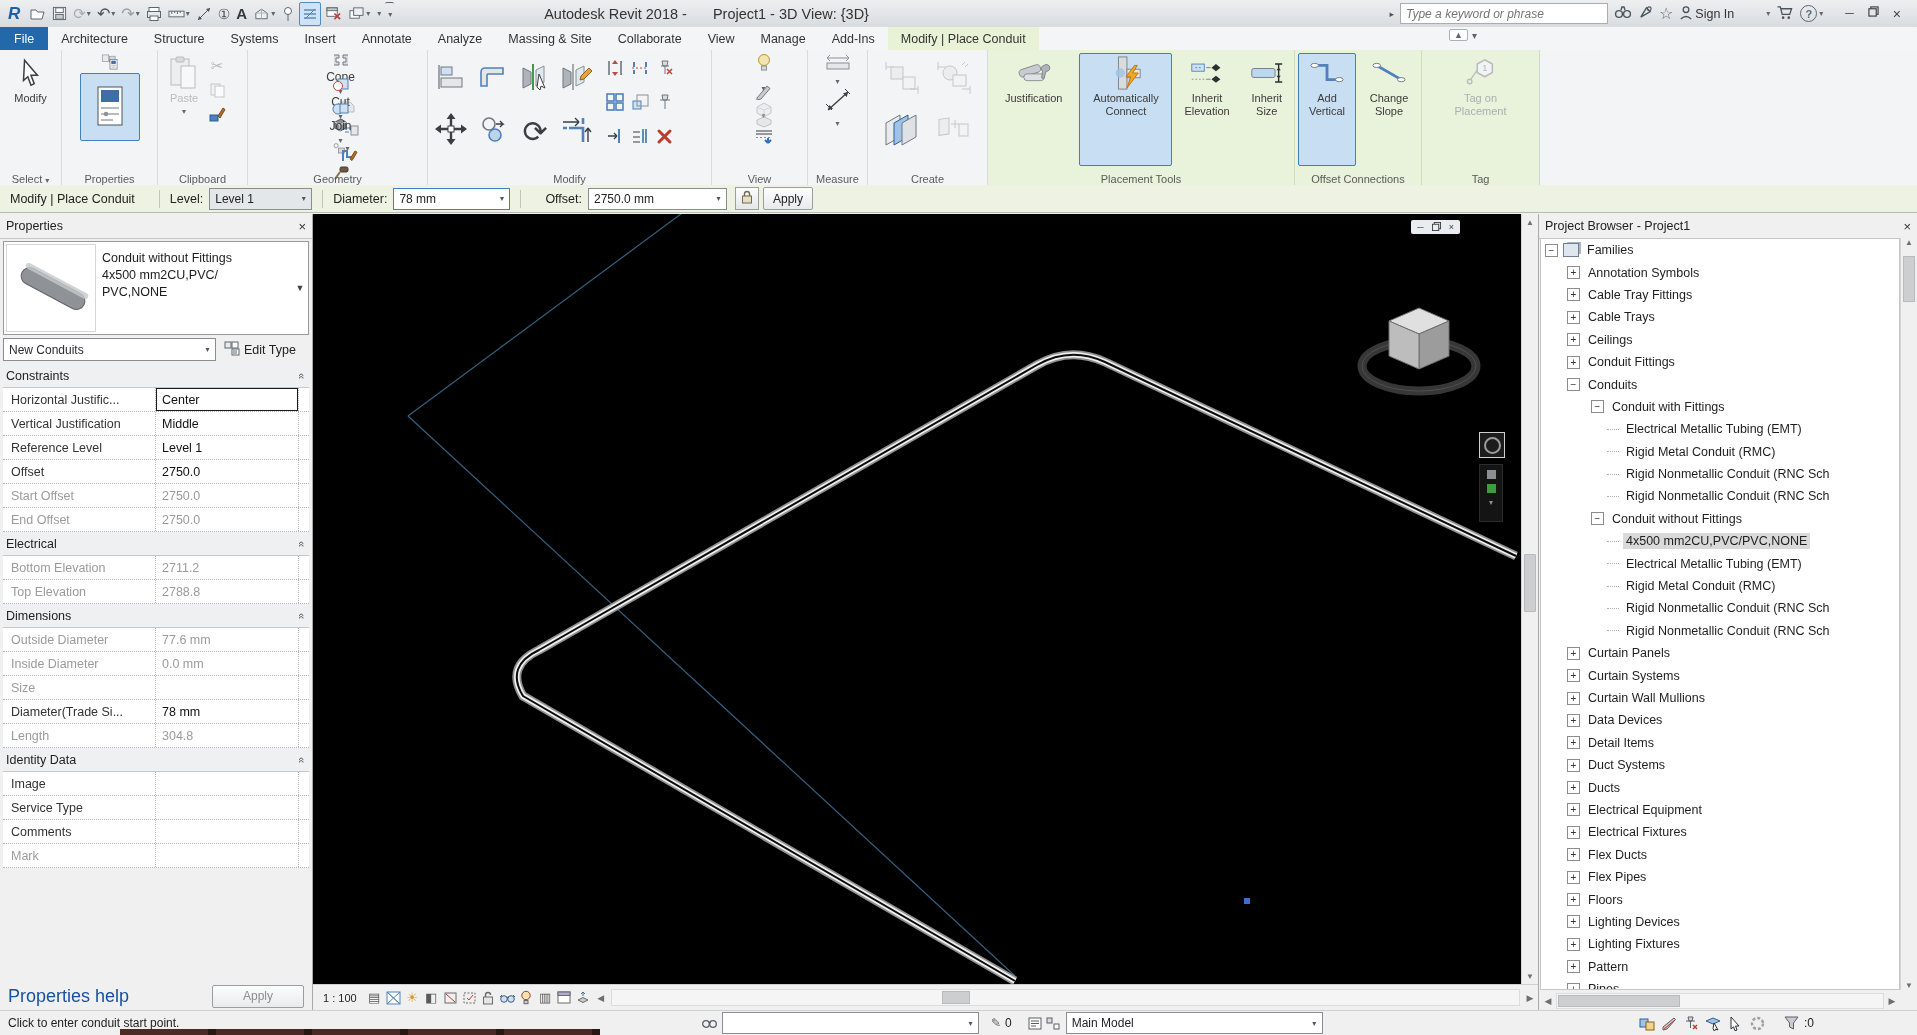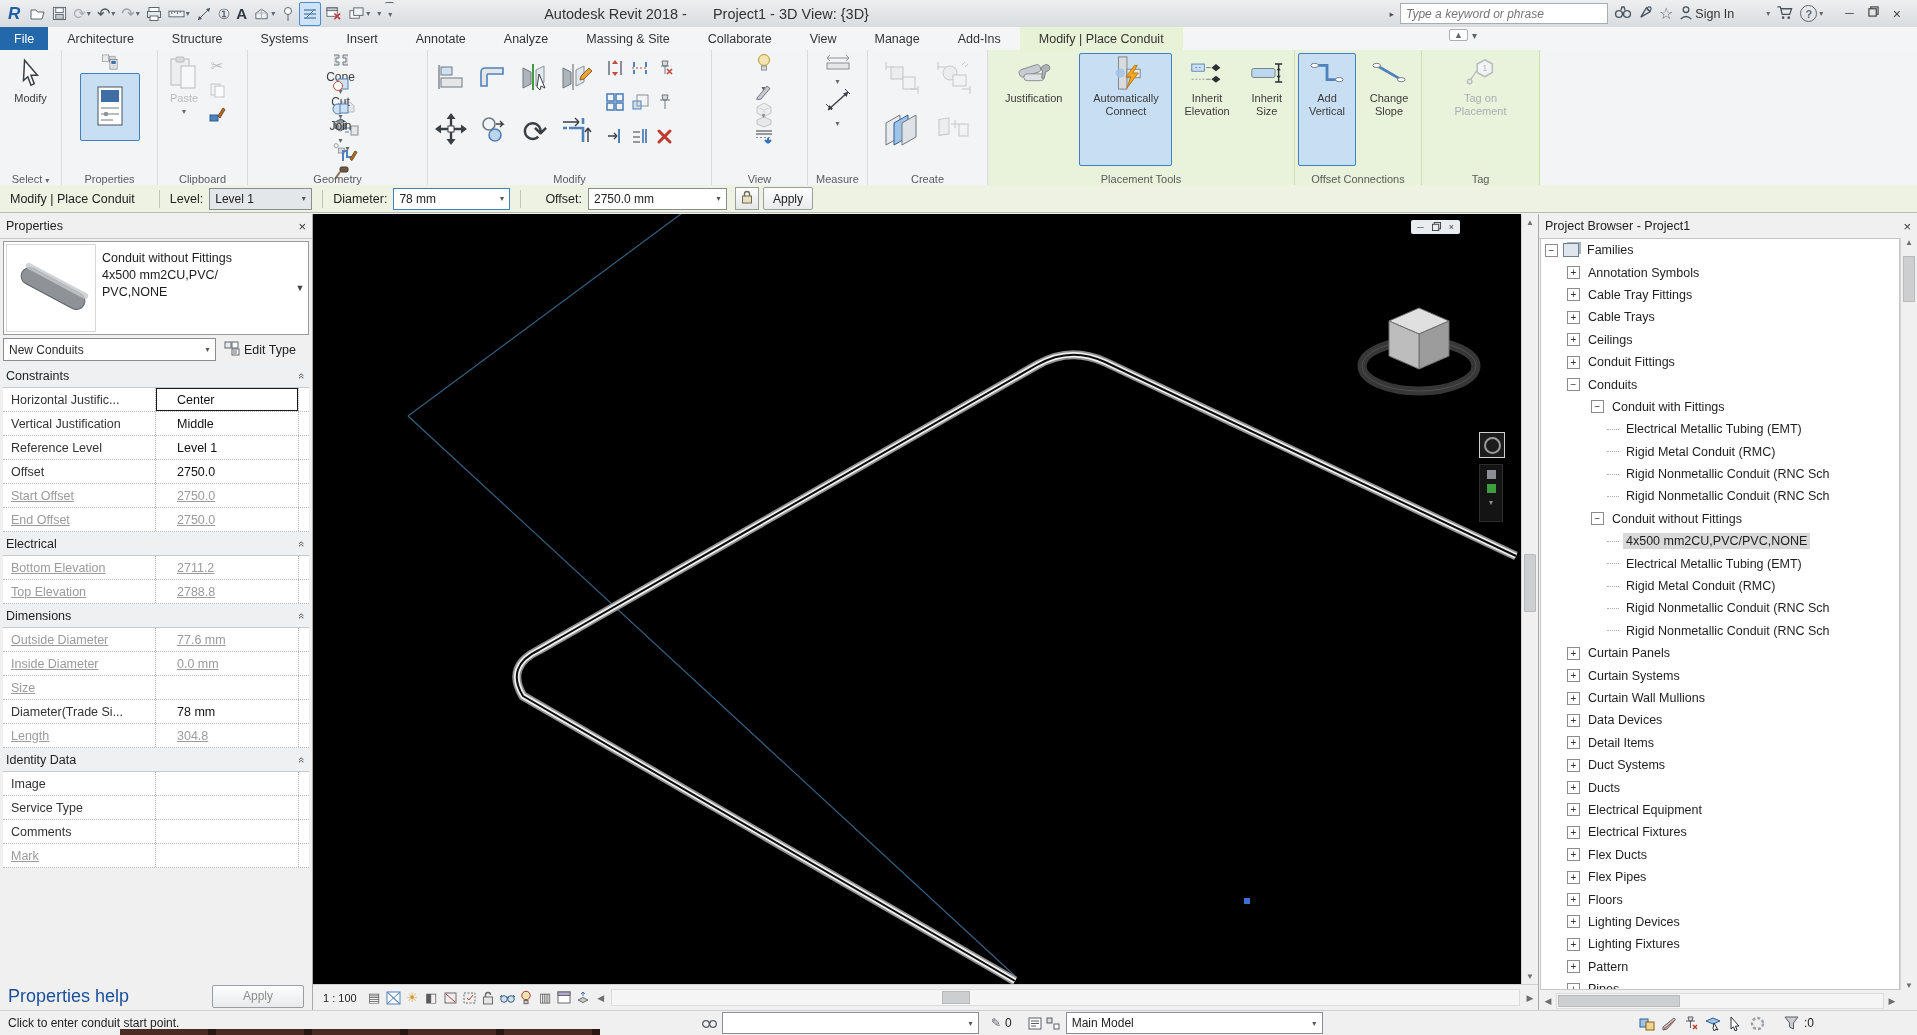--- a/index.html
+++ b/index.html
@@ -16,21 +16,21 @@
   .tb-title .gap{display:inline-block;width:26px;}
   .tb-right{margin-left:auto;display:flex;align-items:center;gap:6px;padding-right:6px;}
   .search-go{font-size:9px;color:#555;}
   .searchbox{width:196px;height:19px;background:#fff;border:1px solid #a9adb2;font-size:12px;font-style:italic;color:#8a8f94;padding:0 5px;font-family:"Liberation Sans",sans-serif;}
   .tb-ic{color:#5c6670;font-size:14px;display:flex;align-items:center;gap:2px;}
   .signin{font-size:12.5px;color:#333;}
   .helpcirc{width:15px;height:15px;border:1.5px solid #5c6670;border-radius:50%;font-size:11px;display:flex;align-items:center;justify-content:center;color:#5c6670;font-weight:bold;}
   .winbtns{display:flex;gap:14px;margin-left:16px;padding-right:10px;font-size:12px;color:#444;}
   
   .tabsrow{position:absolute;left:0;top:27px;right:0;height:23px;background:#f4f5f6;display:flex;align-items:stretch;font-size:12.5px;}
-  .tab{display:flex;align-items:center;padding:0 19px;color:#333;}
+  .tab{display:flex;align-items:center;padding:0 13px;color:#333;}
   .tab.file{background:#2268ab;color:#fff;padding:0 14px;}
   .tab.ctx{background:#e8f2d7;color:#333;}
   .ribtoggle{position:absolute;left:1449px;top:29px;display:flex;gap:4px;align-items:center;color:#5c6670;font-size:10px;}
   .ribtoggle .box{border:1px solid #aab0b6;background:#fdfdfd;border-radius:2px;padding:0 4px;font-size:9px;}
   
   .ribbon{position:absolute;left:0;top:50px;right:0;height:135px;background:#f3f4f5;border-bottom:1px solid #c9cbcc;display:flex;}
   .panel{display:flex;flex-direction:column;border-right:1px solid #d9dbdc;box-sizing:border-box;}
   .panel .pbody{flex:1;display:flex;padding:3px 2px 0 2px;}
   .panel .plabel{height:19px;font-size:11px;color:#5a5a5a;display:flex;align-items:flex-end;justify-content:center;gap:3px;}
   .panel.green{background:#e9f2da;border-right:1px solid #cfdfb4;}
@@ -64,23 +64,23 @@
   .typesel .ttext{flex:1;font-size:12.5px;color:#1c1c1c;padding:8px 2px 0 4px;line-height:17px;}
   .typesel .tdrop{width:16px;display:flex;align-items:center;justify-content:center;font-size:9px;color:#444;}
   .selrow{position:absolute;left:3px;right:3px;top:123px;height:25px;display:flex;align-items:center;}
   .selrow .combo{flex:0 0 206px;height:21px;}
   .edittype{display:flex;align-items:center;gap:4px;font-size:12.5px;color:#222;margin-left:8px;}
   .pgrid{position:absolute;left:3px;right:3px;top:150px;font-size:12.5px;}
   .pg-sec{height:23px;display:flex;align-items:center;background:#eef0f1;border-bottom:1px solid #c9c9c9;color:#222;padding-left:3px;}
   .pg-sec .pg-chev{margin-left:auto;margin-right:4px;color:#555;font-size:11px;transform:rotate(90deg);}
   .pg-row{height:23px;display:flex;border-bottom:1px dotted #b4b4b4;background:#fff;text-align:right;}
   .pg-label{width:144px;border-right:1px dotted #b4b4b4;display:flex;align-items:center;padding-left:8px;color:#333;overflow:hidden;white-space:nowrap;}
-  .pg-value{flex:1;display:flex;align-items:center;padding-left:21px;color:#111;overflow:hidden;white-space:nowrap;}
+  .pg-value{flex:1;display:flex;align-items:center;padding-left:6px;color:#111;overflow:hidden;white-space:nowrap;}
   .pg-gut{width:10px;border-left:1px dotted #b4b4b4;}
-  .pg-row.disabled .pg-label,.pg-row.disabled .pg-value{color:#9b9b9b;text-decoration:underline;}
+  .pg-row.disabled .pg-label,.pg-row.disabled .pg-value{color:#9b9b9b;}
   .pg-row.selected .pg-value{outline:1.5px solid #1a1a1a;outline-offset:-1.5px;}
   .palbottom{position:absolute;left:0;right:0;bottom:0;height:28px;display:flex;align-items:center;padding:0 8px;}
   .helplink{font-size:18px;color:#1a4f9c;}
   .palbottom .btn{margin-left:auto;width:72px;color:#8d8d8d;}
   
   .canvas{position:absolute;left:313px;top:214px;width:1225px;bottom:25px;background:#000;}
   .canvas svg.scene{position:absolute;left:0;top:0;}
   .vwinbtns{position:absolute;right:78px;top:6px;height:14px;background:#e9edf2;border-radius:2px;display:flex;align-items:center;gap:8px;padding:0 6px;font-size:9px;color:#3a3a3a;}
   .vscroll{position:absolute;right:0;top:0;bottom:26px;width:17px;background:#f0f0f0;border-left:1px solid #d4d4d4;box-sizing:border-box;}
   .vscroll .arr{position:absolute;left:0;width:100%;height:16px;display:flex;align-items:center;justify-content:center;color:#6e6e6e;font-size:8px;}

